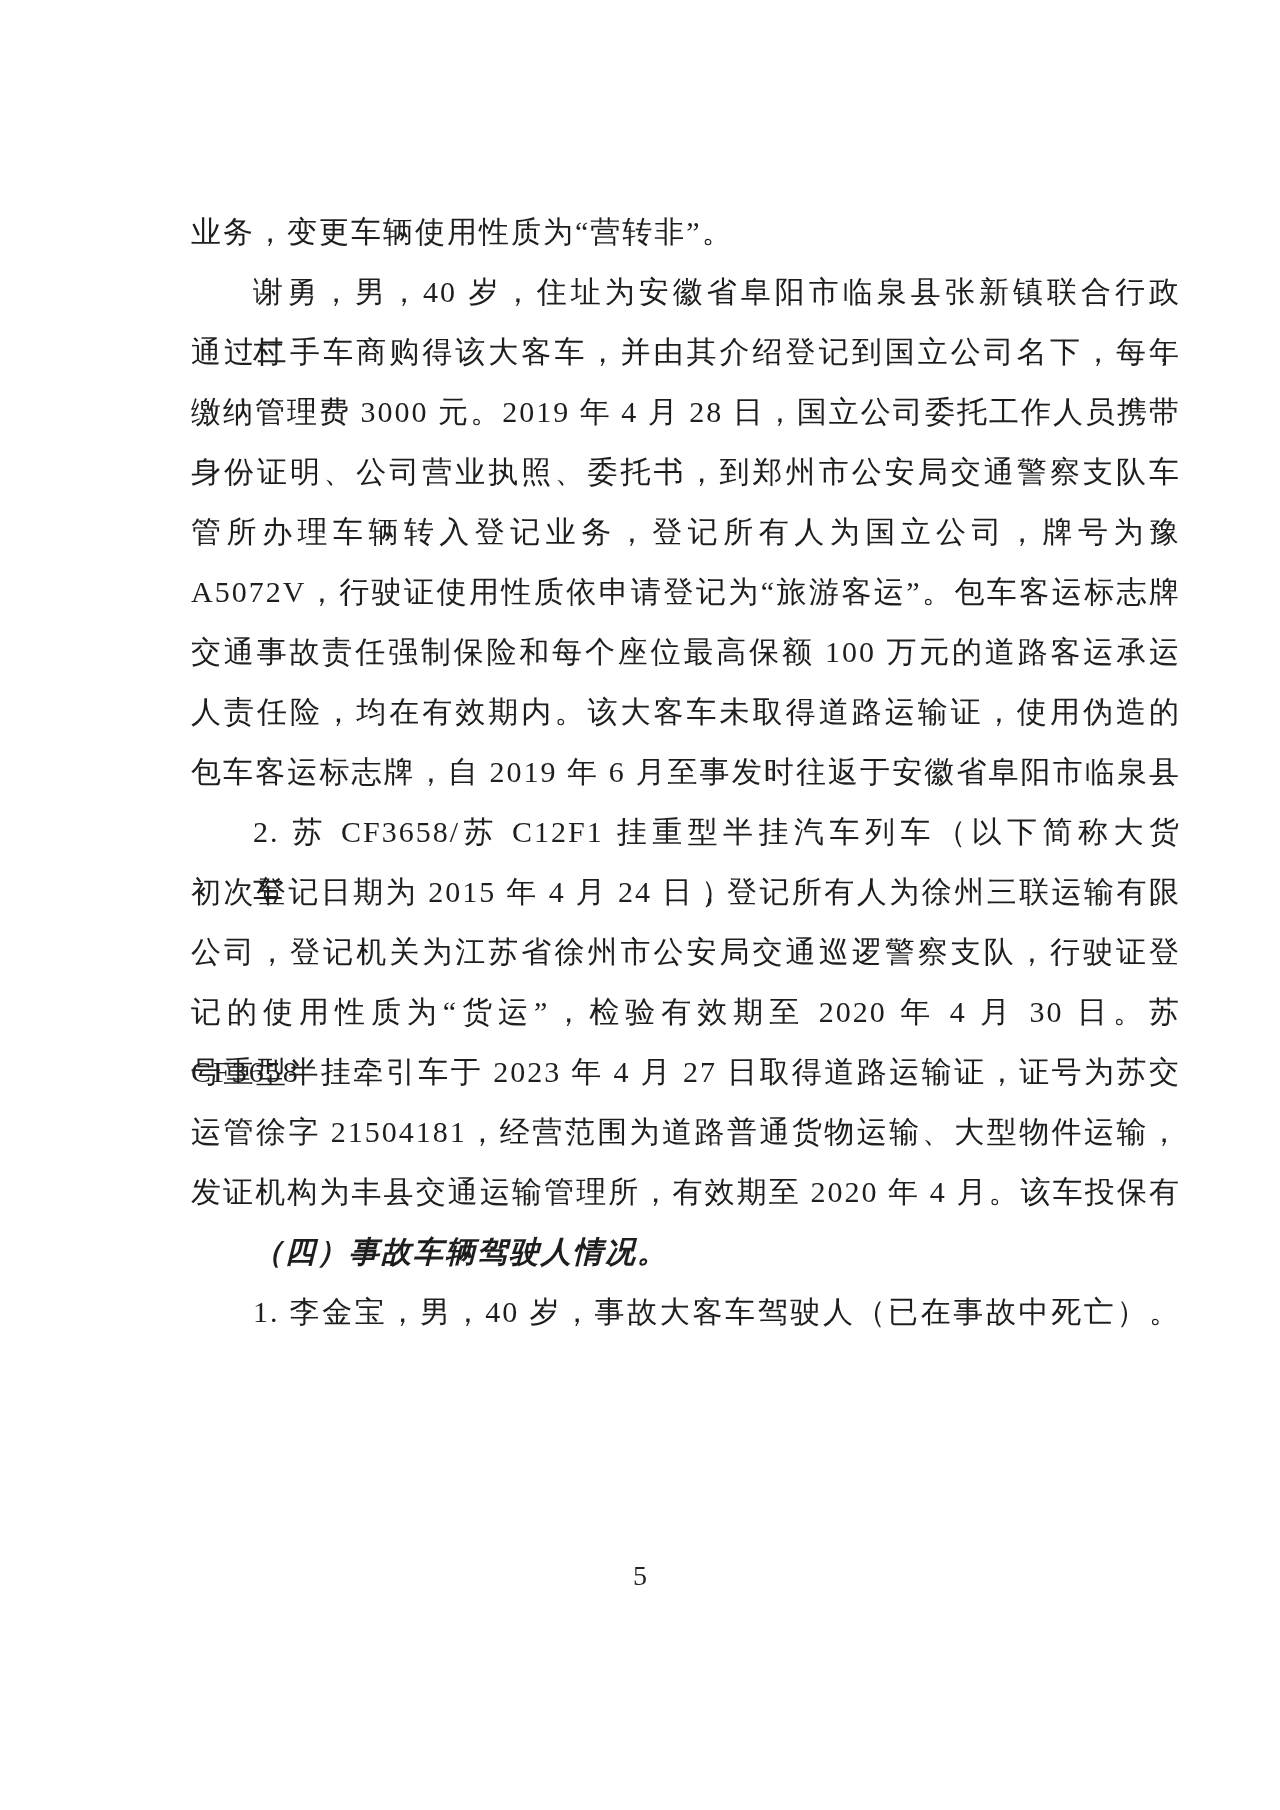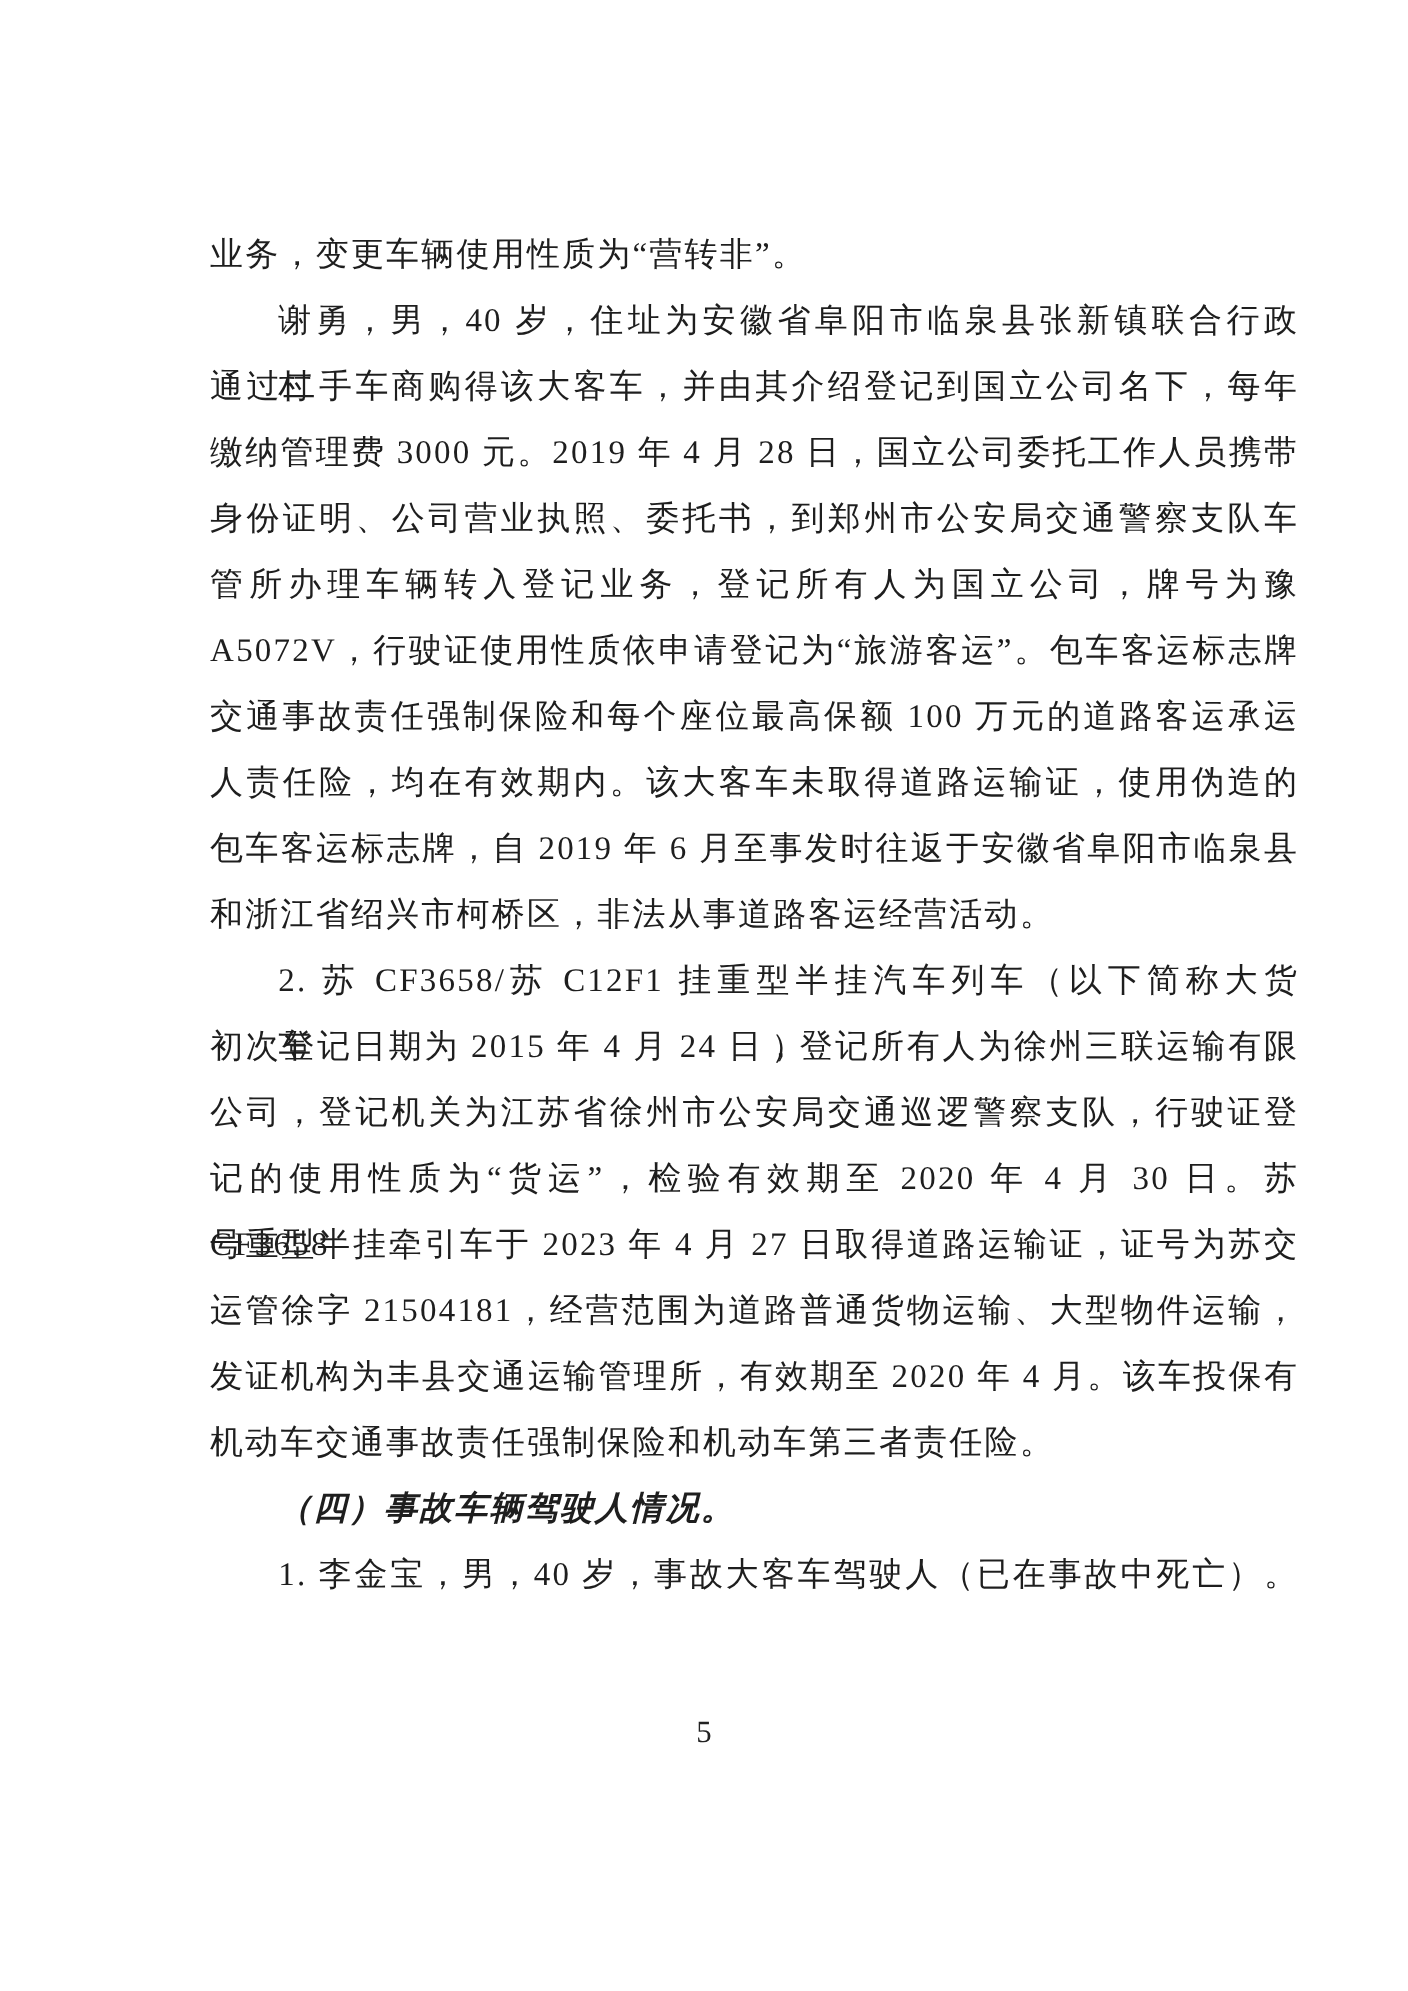--- a/index.html
+++ b/index.html
@@ -68,26 +68,24 @@
       <div class="line">业务，变更车辆使用性质为“营转非”。</div>
       <div class="line indent full">谢勇，男，40 岁，住址为安徽省阜阳市临泉县张新镇联合行政村，</div>
       <div class="line full">通过二手车商购得该大客车，并由其介绍登记到国立公司名下，每年</div>
       <div class="line full">缴纳管理费 3000 元。2019 年 4 月 28 日，国立公司委托工作人员携带</div>
       <div class="line full">身份证明、公司营业执照、委托书，到郑州市公安局交通警察支队车</div>
       <div class="line full">管所办理车辆转入登记业务，登记所有人为国立公司，牌号为豫</div>
       <div class="line full">A5072V，行驶证使用性质依申请登记为“旅游客运”。包车客运标志牌</div>
       <div class="line full">交通事故责任强制保险和每个座位最高保额 100 万元的道路客运承运</div>
       <div class="line full">人责任险，均在有效期内。该大客车未取得道路运输证，使用伪造的</div>
       <div class="line full">包车客运标志牌，自 2019 年 6 月至事发时往返于安徽省阜阳市临泉县</div>
-      <div class="line">和浙江省绍兴市柯桥区，非法从事道路客运经营活动。</div>
       <div class="line indent full">2. 苏 CF3658/苏 C12F1 挂重型半挂汽车列车（以下简称大货车）。</div>
       <div class="line full">初次登记日期为 2015 年 4 月 24 日，登记所有人为徐州三联运输有限</div>
       <div class="line full">公司，登记机关为江苏省徐州市公安局交通巡逻警察支队，行驶证登</div>
       <div class="line full">记的使用性质为“货运”，检验有效期至 2020 年 4 月 30 日。苏 CF3658</div>
       <div class="line full">号重型半挂牵引车于 2023 年 4 月 27 日取得道路运输证，证号为苏交</div>
       <div class="line full">运管徐字 21504181，经营范围为道路普通货物运输、大型物件运输，</div>
       <div class="line full">发证机构为丰县交通运输管理所，有效期至 2020 年 4 月。该车投保有</div>
-      <div class="line">机动车交通事故责任强制保险和机动车第三者责任险。</div>
       <div class="line indent bold">（四）事故车辆驾驶人情况。</div>
       <div class="line indent full">1. 李金宝，男，40 岁，事故大客车驾驶人（已在事故中死亡）。</div>
     </div>
   <div class="page-number">5</div>
 </div>
 
 </body></html>

